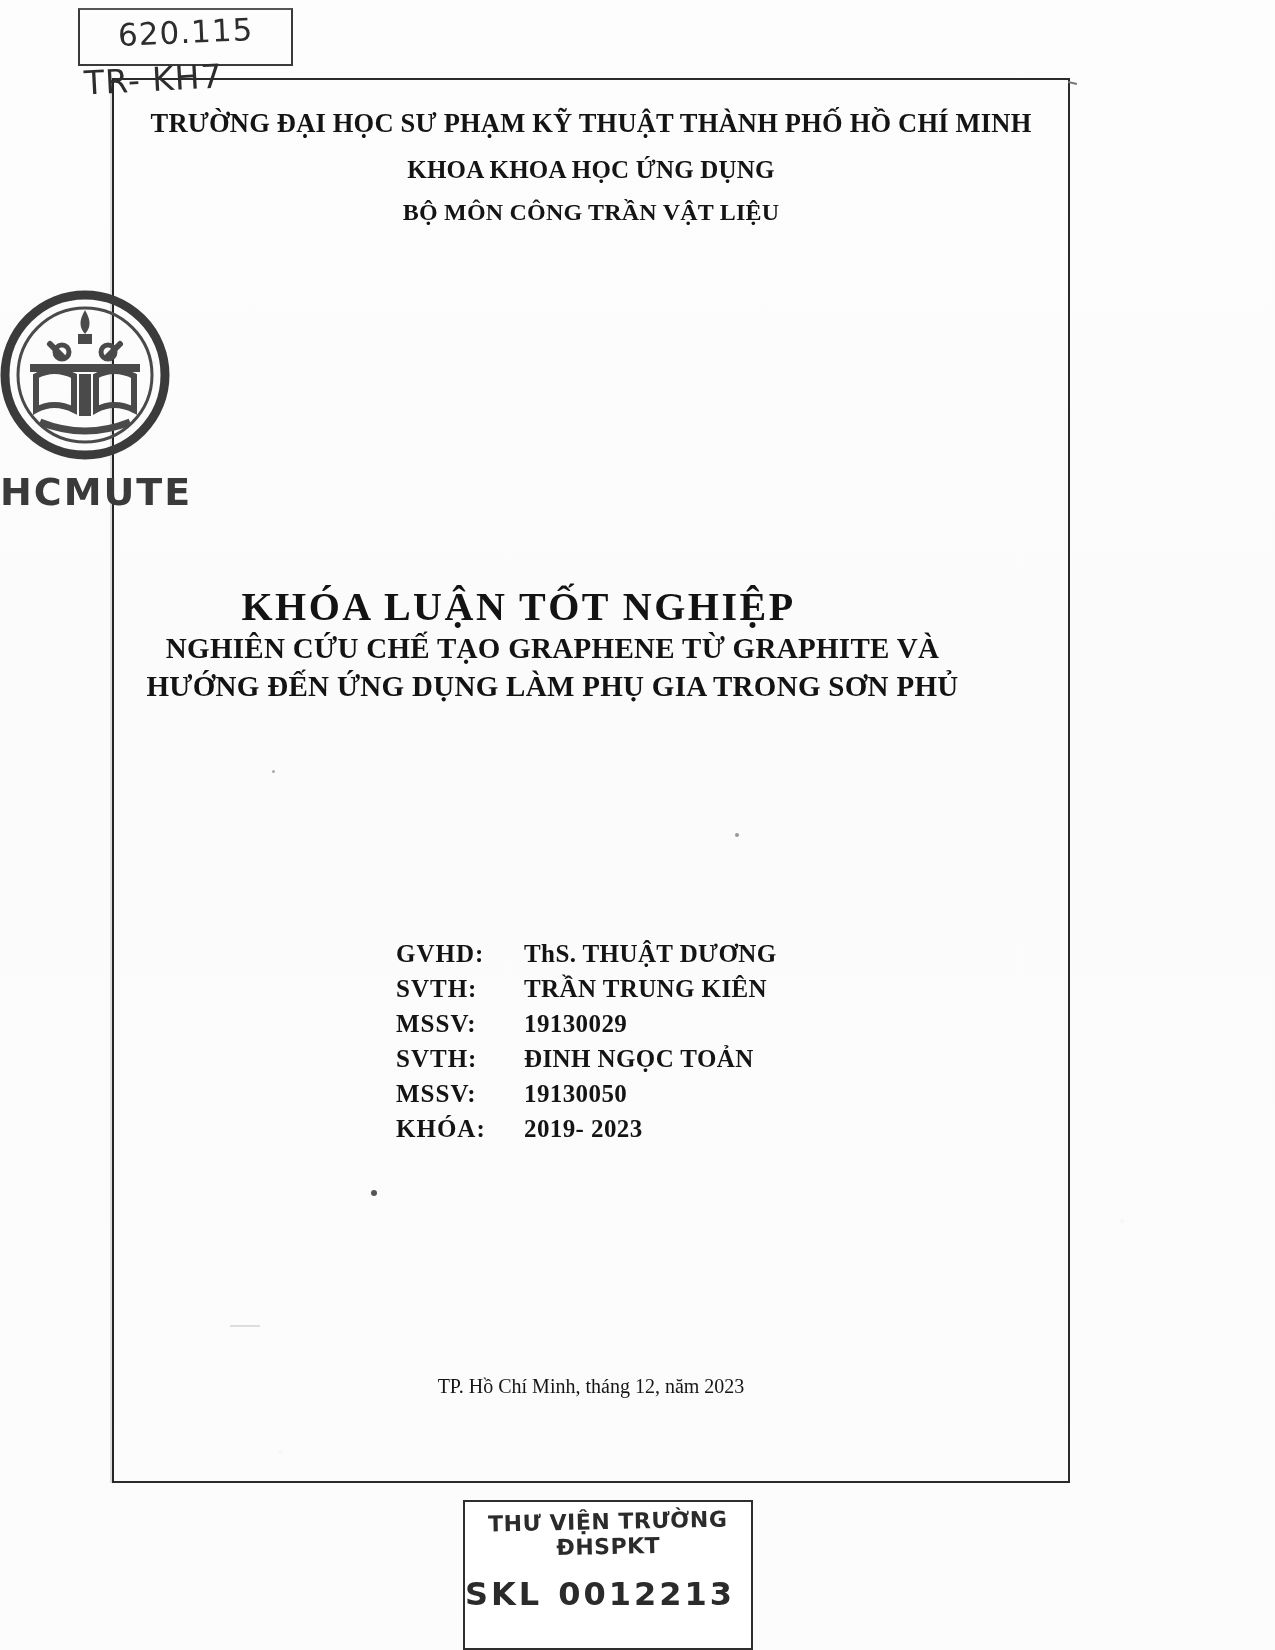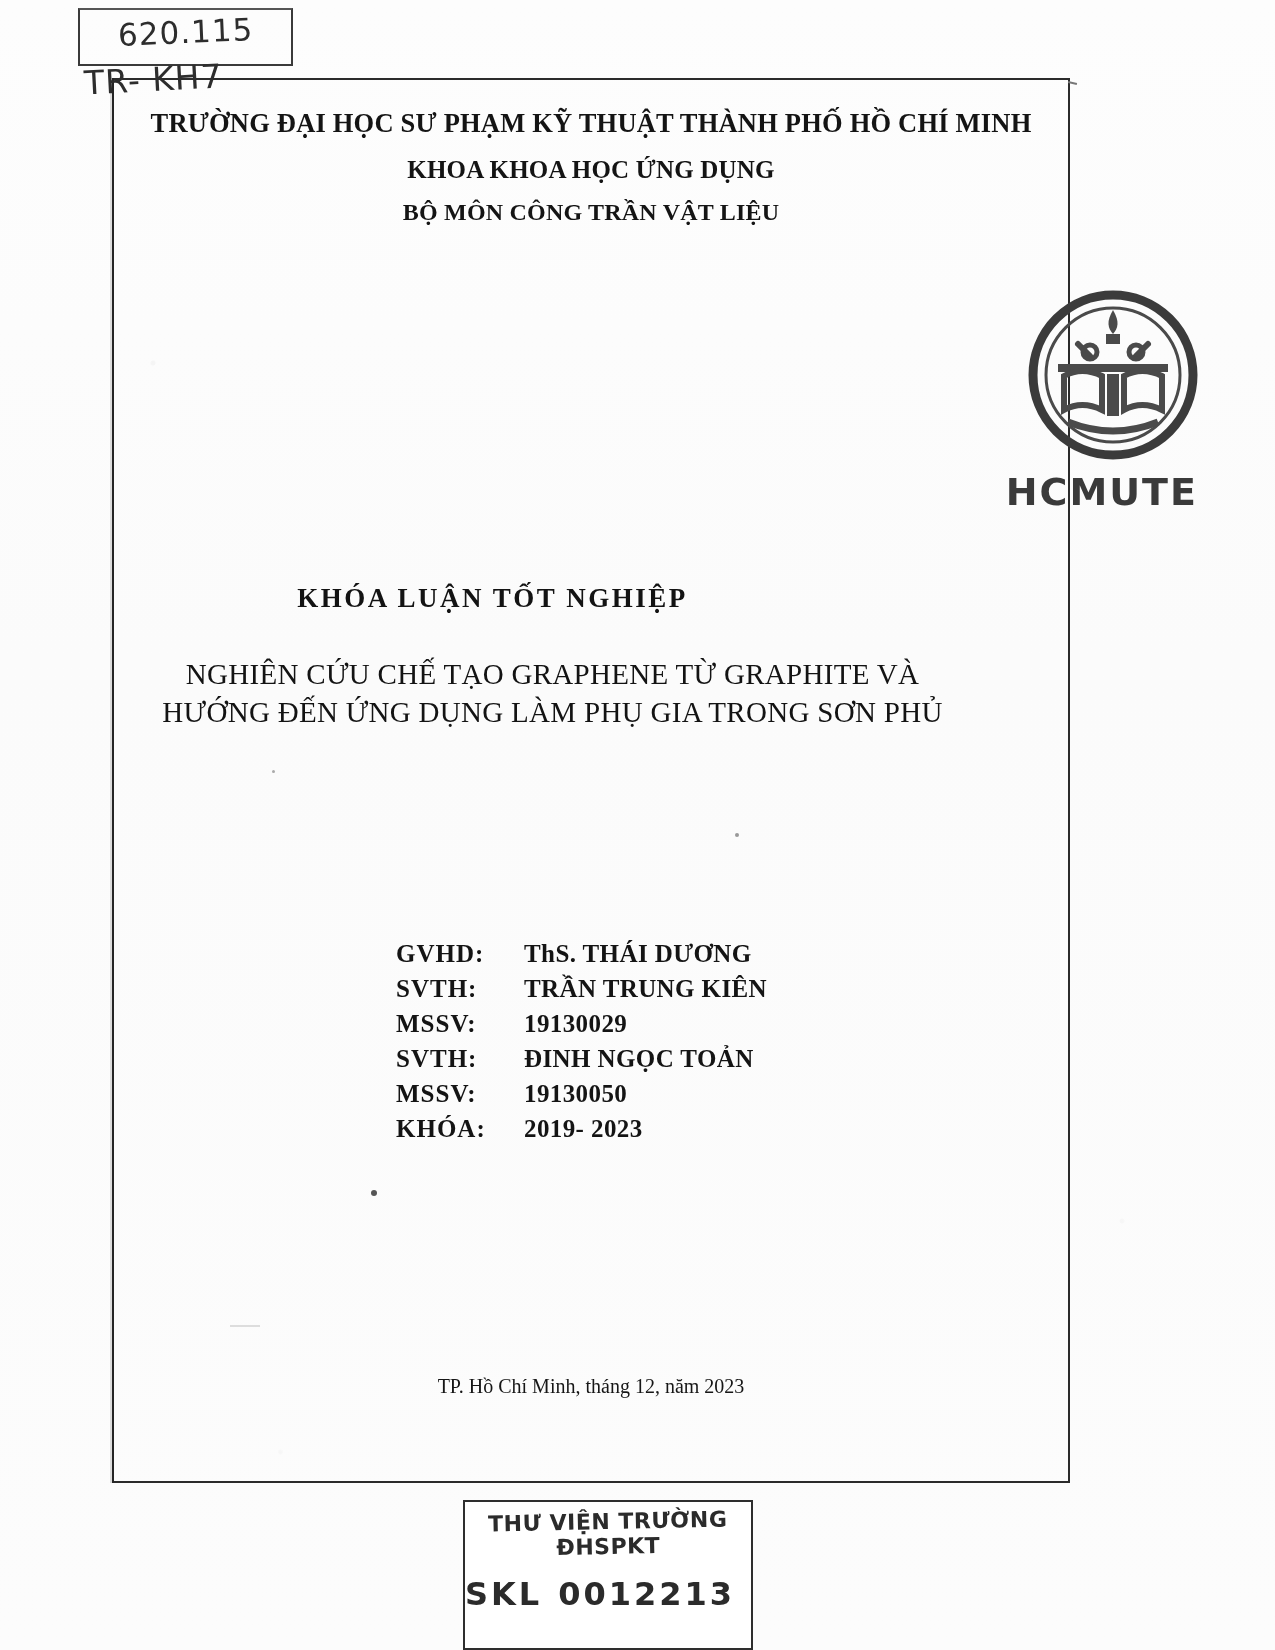--- a/index.html
+++ b/index.html
@@ -105,22 +105,21 @@
   .h-line-1 { font-size: 26.5px; margin-bottom: 17px; }
   .h-line-2 { font-size: 25px; margin-bottom: 15px; }
   .h-line-3 { font-size: 24px; }
 
   
   .logo-wrap {
     position: absolute;
     left: 0;
     top: 290px;
     width: 1182px;
-    text-align: right;
-    margin-left: 16px;
+    text-align: left;
   }
   .logo-mark {
     display: inline-block;
     width: 170px;
     height: 170px;
     position: relative;
   }
   .logo-text {
     margin-top: 6px;
     font-family: "DejaVu Sans", sans-serif;
@@ -130,33 +129,34 @@
     color: #3a3a3a;
   }
 
   
   .thesis-type {
     position: absolute;
     left: 112px;
     top: 583px;
     width: 761px;
     text-align: center;
-    font-size: 27px;
+    font-size: 40px;
     font-weight: bold;
     letter-spacing: 2.5px;
     color: #131313;
+    padding-left: 26px;
   }
   .thesis-title {
     position: absolute;
     left: 112px;
-    top: 655px;
+    top: 629px;
     width: 881px;
     text-align: center;
     font-size: 29px;
-    font-weight: normal;
+    font-weight: bold;
     line-height: 1.32;
     letter-spacing: 0.3px;
     color: #131313;
   }
 
   
   .info-block {
     position: absolute;
     left: 396px;
     top: 940px;
@@ -266,21 +266,21 @@
 <div class="thesis-type">KHÓA LUẬN TỐT NGHIỆP</div>
 
 <div class="thesis-title">
   <div>NGHIÊN CỨU CHẾ TẠO GRAPHENE TỪ GRAPHITE VÀ</div>
   <div>HƯỚNG ĐẾN ỨNG DỤNG LÀM PHỤ GIA TRONG SƠN PHỦ</div>
 </div>
 
 <div class="info-block">
   <div class="info-row">
     <div class="info-label">GVHD:</div>
-    <div class="info-value">ThS. THÁI DƯƠNG</div>
+    <div class="info-value">ThS. THUẬT DƯƠNG</div>
   </div>
   <div class="info-row">
     <div class="info-label">SVTH:</div>
     <div class="info-value">TRẦN TRUNG KIÊN</div>
   </div>
   <div class="info-row">
     <div class="info-label">MSSV:</div>
     <div class="info-value">19130029</div>
   </div>
   <div class="info-row">

